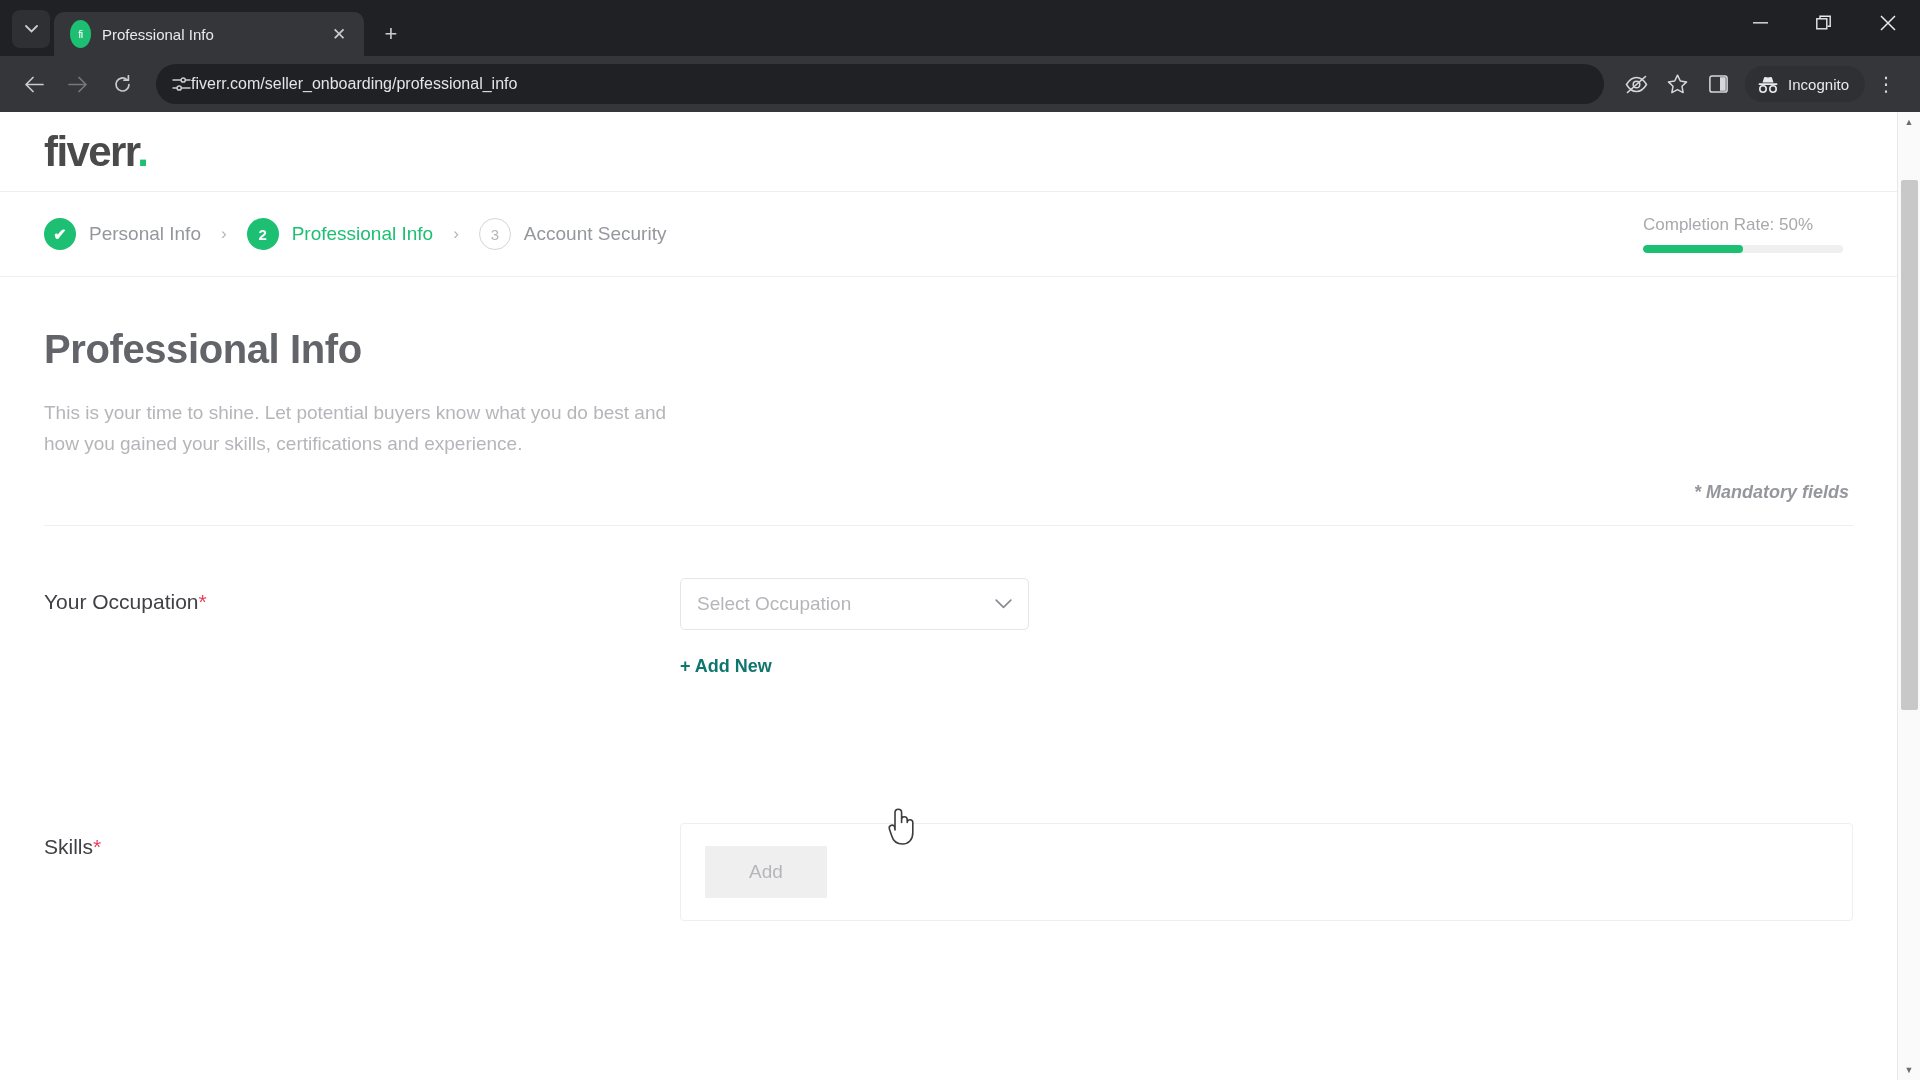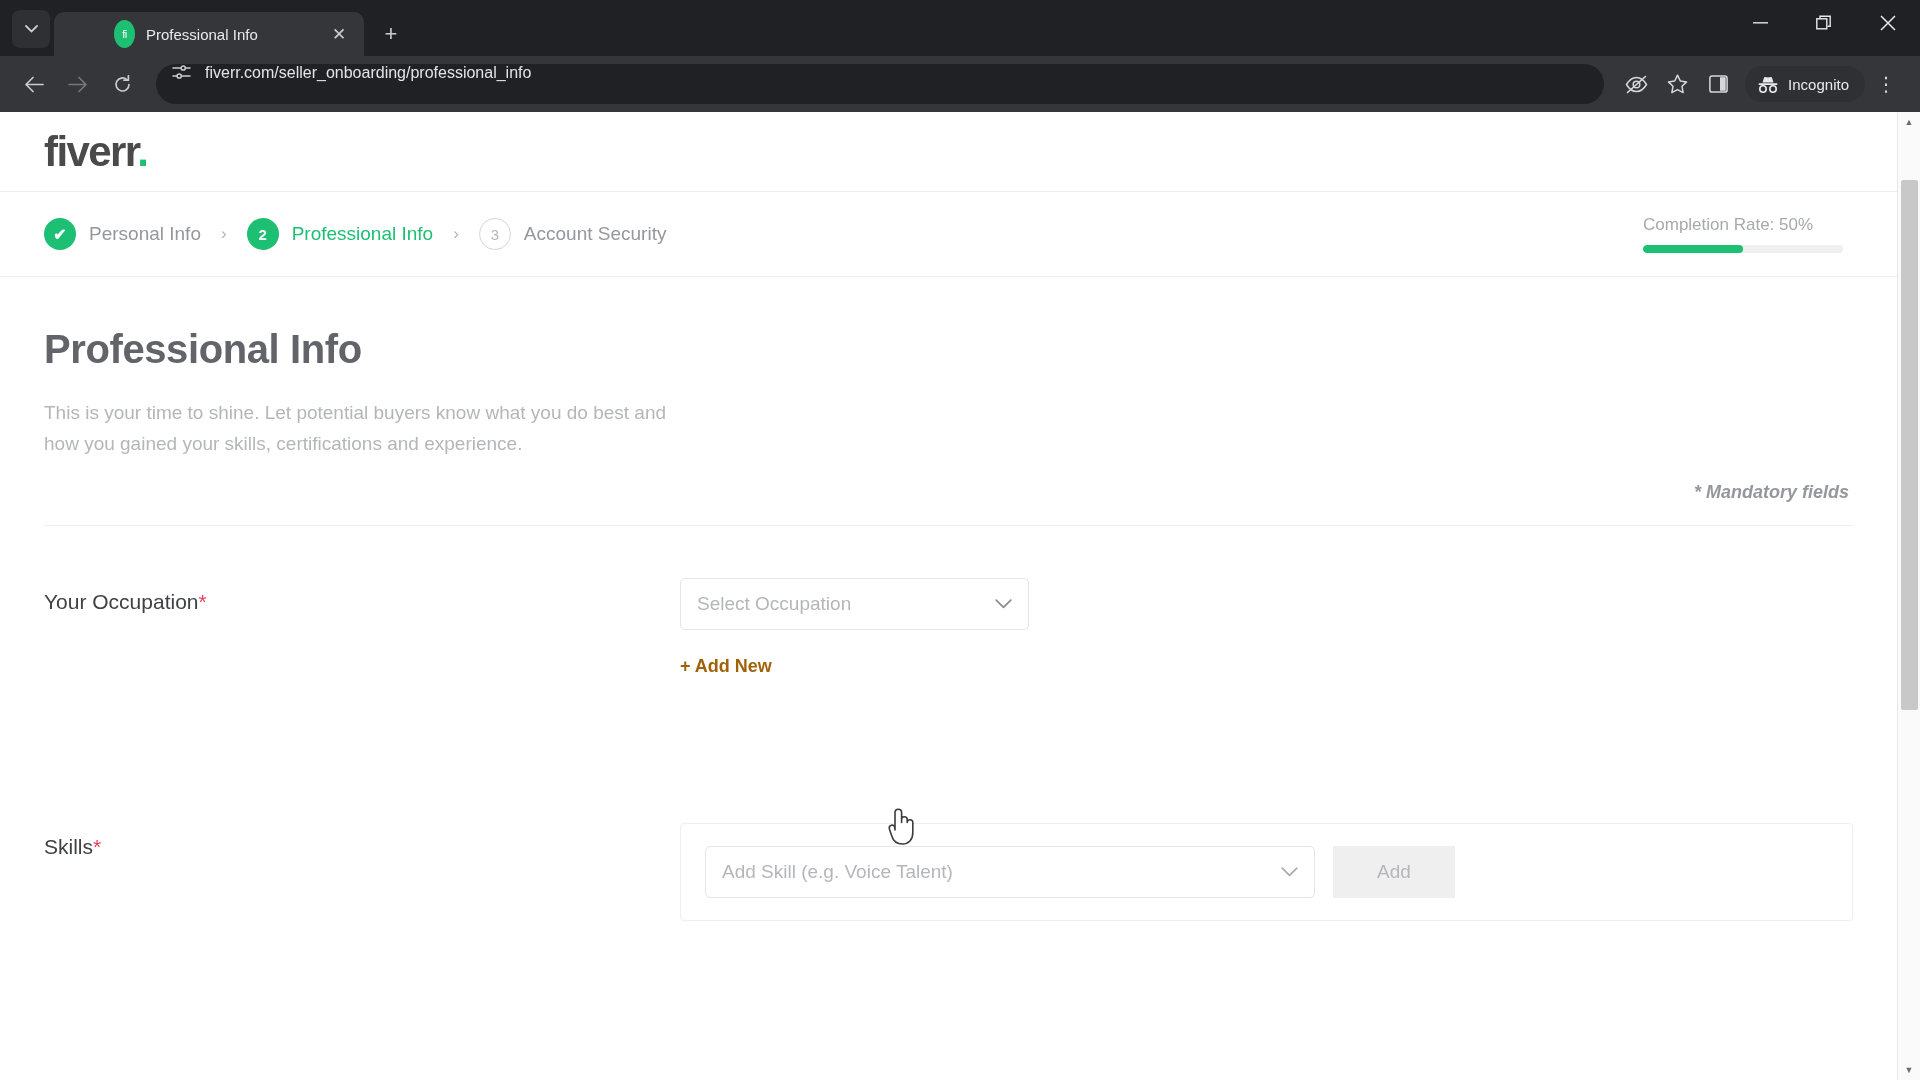--- a/index.html
+++ b/index.html
@@ -24,21 +24,21 @@
   }
   .tab {
     display: flex; align-items: center; gap: 11px;
     height: 44px; min-width: 310px; padding: 0 12px 0 16px;
     background: #35363a; border-radius: 10px 10px 0 0; margin-bottom: 0;
     position: relative;
   }
   .favicon {
     width: 21px; height: 28px; border-radius: 50%;
     background: #1dbf73; display: flex; align-items: center; justify-content: center;
-    color:#fff; font-size: 11px; font-weight: 400; letter-spacing: -0.5px; margin-left: 44px;
+    color:#fff; font-size: 11px; font-weight: 400; letter-spacing: -0.5px;
   }
   .tab-title {
     color: #e8eaed; font-size: 15px; flex: 1; white-space: nowrap;
     overflow: hidden; text-overflow: ellipsis;
   }
   .tab-close, .new-tab {
     color: #c9ccce; width: 26px; height: 26px; display: flex;
     align-items: center; justify-content: center; border-radius: 50%;
     font-size: 17px; line-height: 1;
   }
@@ -56,21 +56,21 @@
     height: 56px; background: #35363a; display: flex; align-items: center;
     padding: 0 14px; gap: 4px;
   }
   .nav-btn {
     width: 40px; height: 40px; border-radius: 50%; display: flex;
     align-items: center; justify-content: center; color: #c9ccce; font-size: 19px;
   }
   .nav-btn.disabled { color: #75777a; }
   .omnibox {
     flex: 1; height: 40px; background: #202124; border-radius: 20px;
-    display: flex; align-items: flex-start; padding: 0 16px; margin-left: 10px; gap: 14px;
+    display: flex; align-items: center; padding: 0 16px; margin-left: 10px; 
   }
   .omnibox-url { color: #e3e4e6; font-size: 16px; white-space: nowrap; }
   .tb-icons { display: flex; align-items: center; gap: 1px; margin-left: 8px; }
   .tb-icon {
     width: 40px; height: 40px; border-radius: 50%; display:flex;
     align-items:center; justify-content:center; color: #d6d7d9;
   }
   .incognito-pill {
     height: 36px; background: #2f3034; border-radius: 18px; display: flex;
     align-items: center; gap: 9px; padding: 0 16px 0 12px; margin-left: 6px;
@@ -145,21 +145,21 @@
 
   .select {
     height: 52px; border: 1px solid #e4e5e7; border-radius: 5px; background: #fff;
     display: flex; align-items: center; padding: 0 16px; position: relative;
   }
   .select .ph { color: #b5b6ba; font-size: 19px; flex: 1; }
   .chev { color: #8a8c91; display: flex; align-items: center; }
   .select.occupation { width: 349px; }
 
   .add-new {
-    color: #a16207; font-size: 18px; font-weight: 700; margin-top: 26px;
+    color: #0f766e; font-size: 18px; font-weight: 700; margin-top: 26px;
     display: inline-block;
   }
 
   .skills-card {
     border: 1px solid #efeff0; border-radius: 4px; padding: 22px 24px; background:#fff;
     display: flex; align-items: center; gap: 18px;
   }
   .skills-card .select.skill { flex: 1; max-width: 610px; }
   .skills-card .select.explevel { width: 370px; }
   .btn-add {
@@ -340,28 +340,20 @@
             <a class="add-new">+ Add New</a>
           </div>
         </div>
 
         <div class="field-row" style="padding-top:146px;">
           <div class="field-label">
             <span>Skills</span><span class="req">*</span>
           </div>
           <div class="field-ctl">
             <div class="skills-card">
-              <div class="select skill">
-                <span class="ph">Add Skill (e.g. Voice Talent)</span>
-                <span class="chev">
-                  <svg width="17" height="10" viewBox="0 0 17 10">
-                    <path d="M1.2 1.2 L8.5 8.4 L15.8 1.2" stroke="#a9abaf" stroke-width="1.7" fill="none" stroke-linecap="round" stroke-linejoin="round"></path>
-                  </svg>
-                </span>
-              </div>
               <button class="btn-add">Add</button>
             </div>
           </div>
         </div>
       </div>
 
       <svg class="cursor" width="34" height="42" viewBox="0 0 34 42">
         <path d="M11 26 L11 8.5 C11 6.6 12.5 5.2 14.3 5.2 C16.1 5.2 17.6 6.6 17.6 8.5 L17.6 18.5
                  L17.6 15.5 C17.6 13.9 18.9 12.7 20.4 12.7 C22 12.7 23.2 13.9 23.2 15.5
                  L23.2 18.5 C23.2 17 24.5 15.8 26 15.8 C27.5 15.8 28.8 17 28.8 18.5

